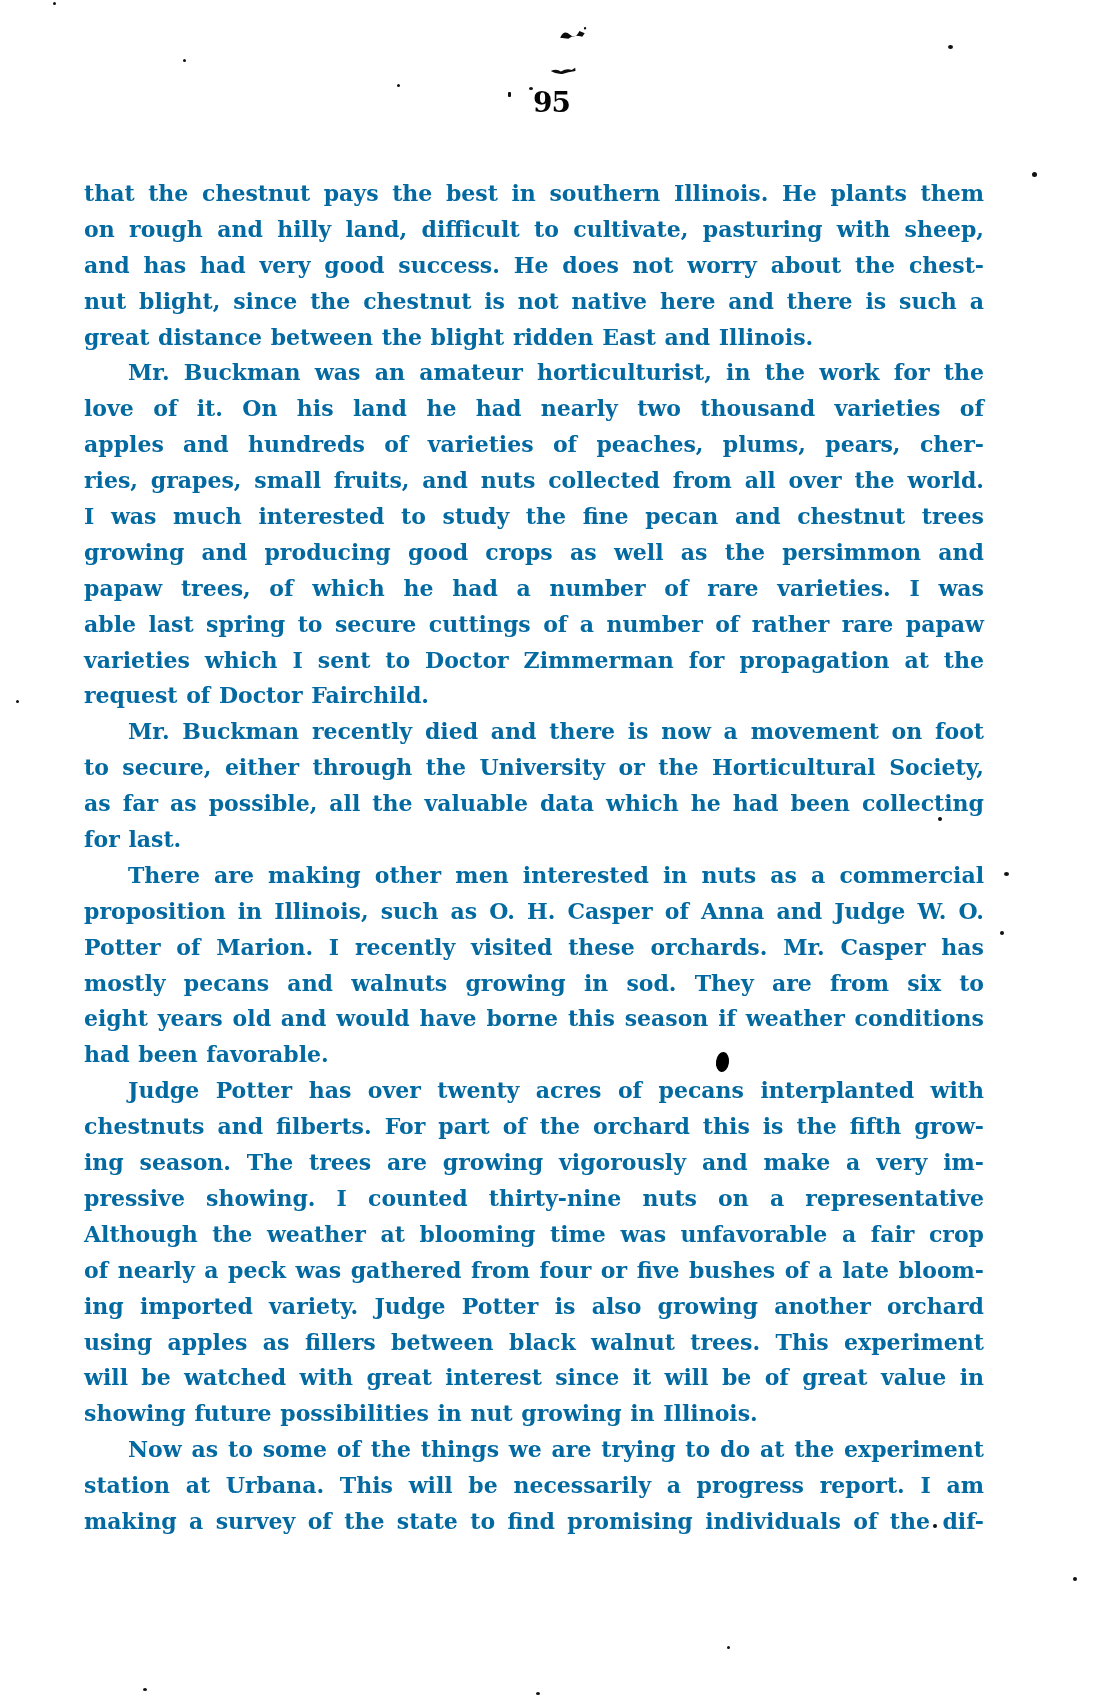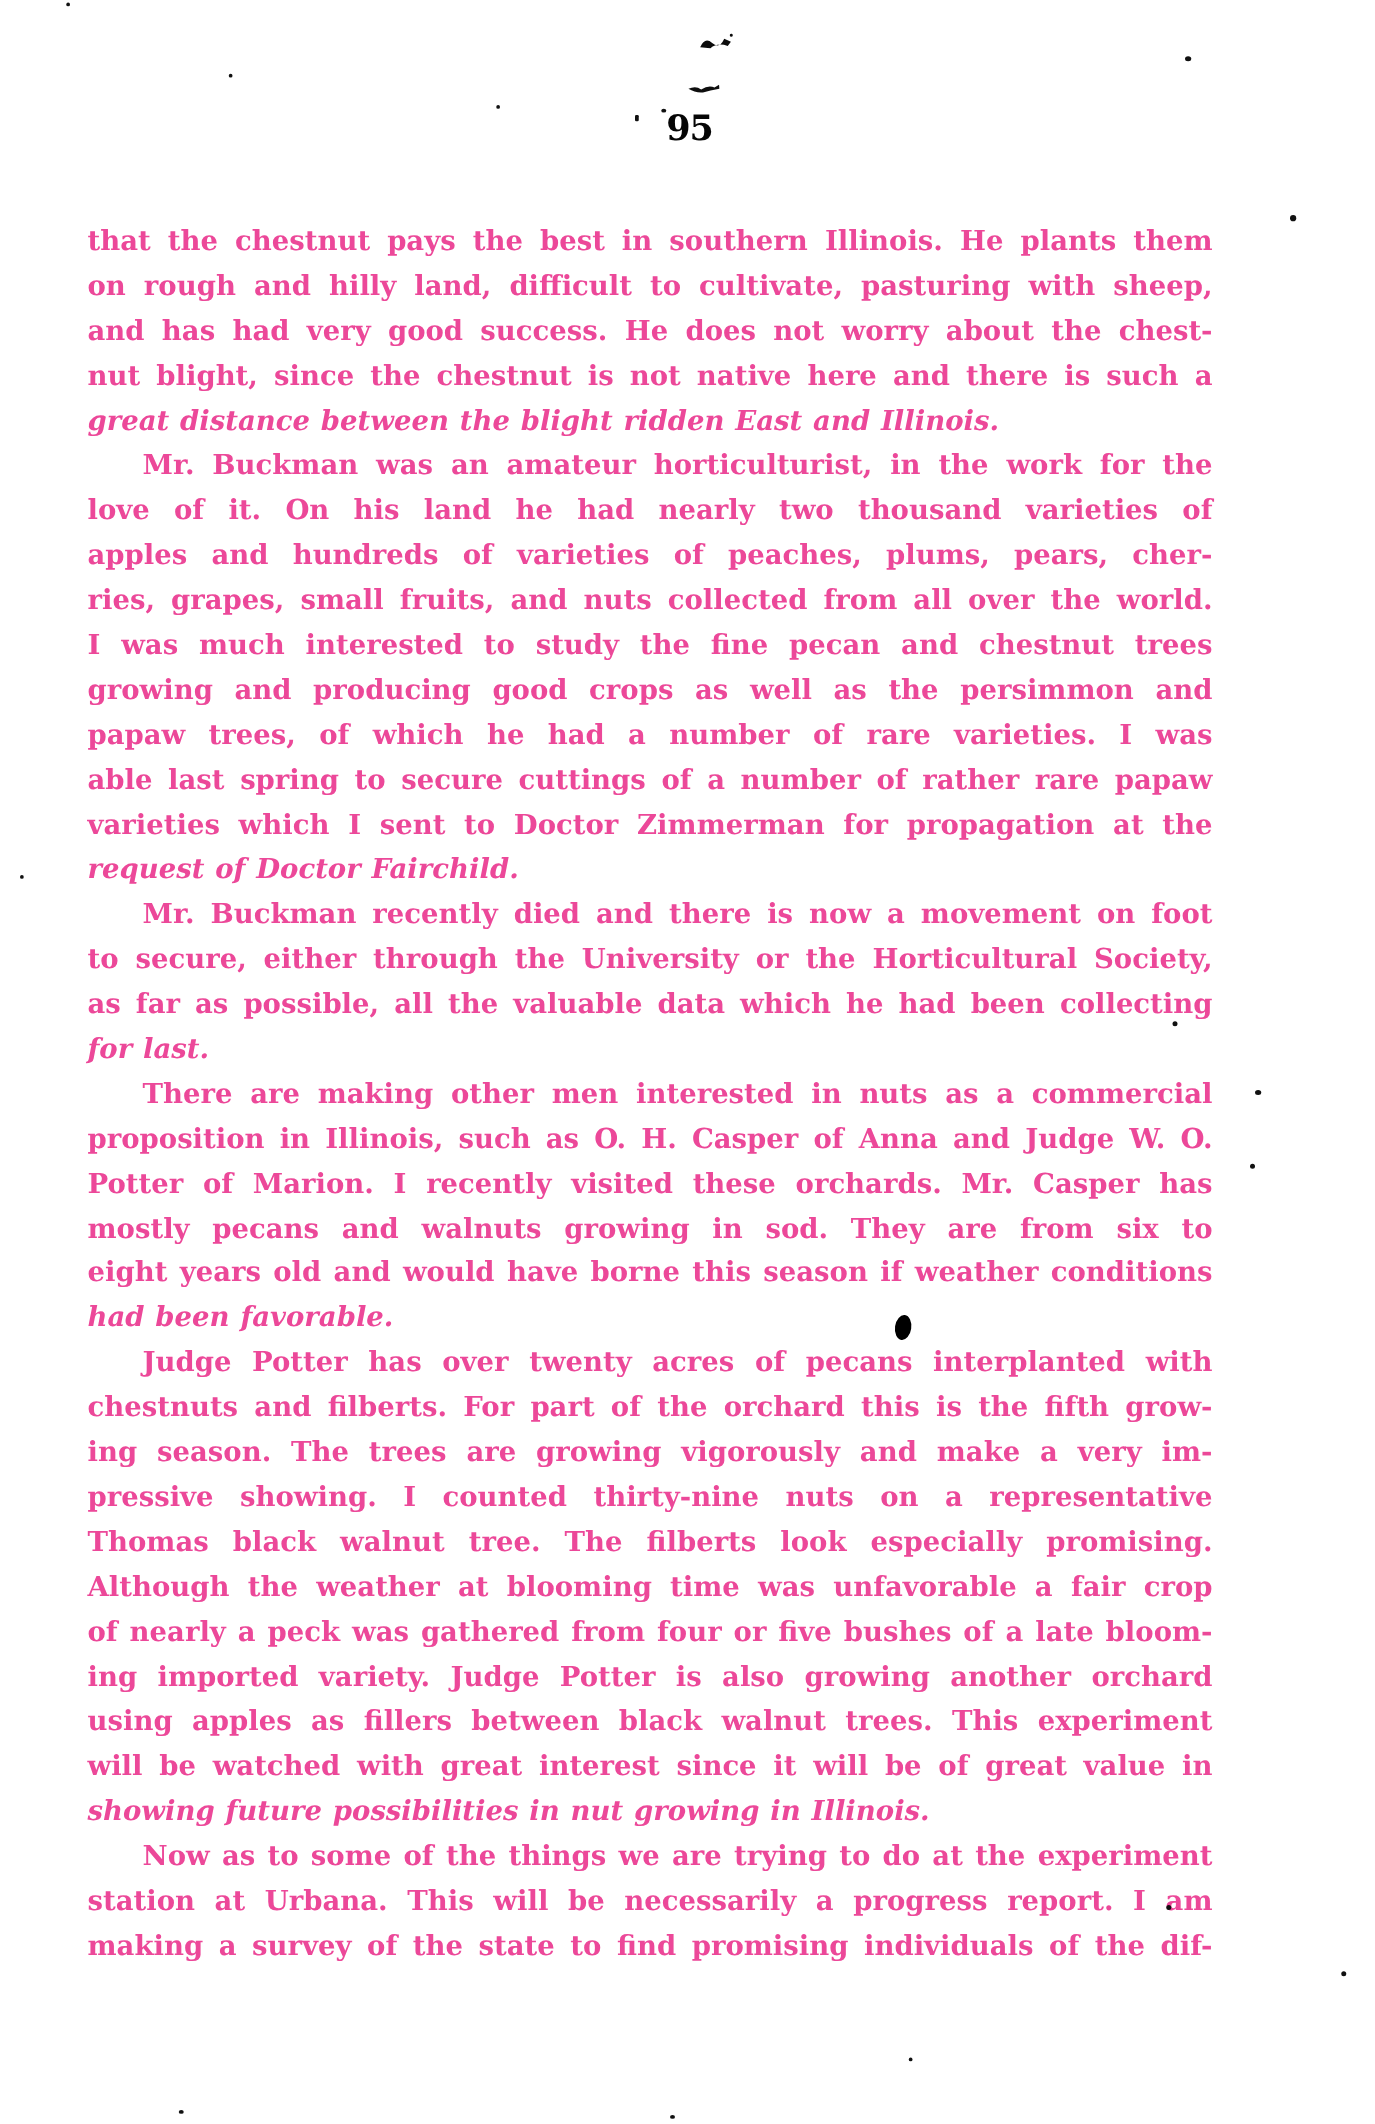--- a/index.html
+++ b/index.html
@@ -15,36 +15,36 @@
     position: absolute;
     left: 500px; top: 86px; width: 70px;
     text-align: right;
     font-size: 28px;
     font-weight: 700;
     letter-spacing: -1px;
     color: #050505;
   }
   .textblock {
     position: absolute;
-    left: 70px; top: 176px; width: 900px;
+    left: 84px; top: 176px; width: 900px;
     font-size: 22px;
     font-weight: 700;
     line-height: 35.9px;
-    color: #ec4899;
+    color: #0369a1;
     word-spacing: 1px;
   }
   .paragraph { margin: 0; }
   .line {
     text-align: justify;
     text-align-last: justify;
     white-space: normal;
     height: 35.9px;
     overflow: visible;
   }
-  .line.lastline { text-align-last: left; font-style: italic; }
+  .line.lastline { text-align-last: left; }
   .line.indent { text-indent: 44px; }
 
   
   .speck { position: absolute; background: #111; border-radius: 50%; }
   .sp1  { left: 53px;   top: 2px;    width: 3px;  height: 3px; }
   .sp2  { left: 183px;  top: 59px;   width: 3px;  height: 3px; }
   .sp3  { left: 397px;  top: 84px;   width: 3px;  height: 3px; }
   .sp4  { left: 508px;  top: 92px;   width: 3px;  height: 5px; border-radius: 1px; }
   .sp5  { left: 529px;  top: 87px;   width: 4px;  height: 3px; }
   .sp6  { left: 948px;  top: 45px;   width: 5px;  height: 4px; }
@@ -107,21 +107,20 @@
       <div class="line">Potter of Marion.  I recently visited these orchards.  Mr. Casper has</div>
       <div class="line">mostly pecans and walnuts growing in sod.  They are from six to</div>
       <div class="line">eight years old and would have borne this season if weather conditions</div>
       <div class="line lastline">had been favorable.</div>
     </div>
     <div class="paragraph">
       <div class="line indent">Judge Potter has over twenty acres of pecans interplanted with</div>
       <div class="line">chestnuts and filberts.  For part of the orchard this is the fifth grow-</div>
       <div class="line">ing season.  The trees are growing vigorously and make a very im-</div>
       <div class="line">pressive showing.  I counted thirty-nine nuts on a representative</div>
-      <div class="line">Thomas black walnut tree.  The filberts look especially promising.</div>
       <div class="line">Although the weather at blooming time was unfavorable a fair crop</div>
       <div class="line">of nearly a peck was gathered from four or five bushes of a late bloom-</div>
       <div class="line">ing imported variety.  Judge Potter is also growing another orchard</div>
       <div class="line">using apples as fillers between black walnut trees.  This experiment</div>
       <div class="line">will be watched with great interest since it will be of great value in</div>
       <div class="line lastline">showing future possibilities in nut growing in Illinois.</div>
     </div>
     <div class="paragraph">
       <div class="line indent">Now as to some of the things we are trying to do at the experiment</div>
       <div class="line">station at Urbana.  This will be necessarily a progress report.  I am</div>

